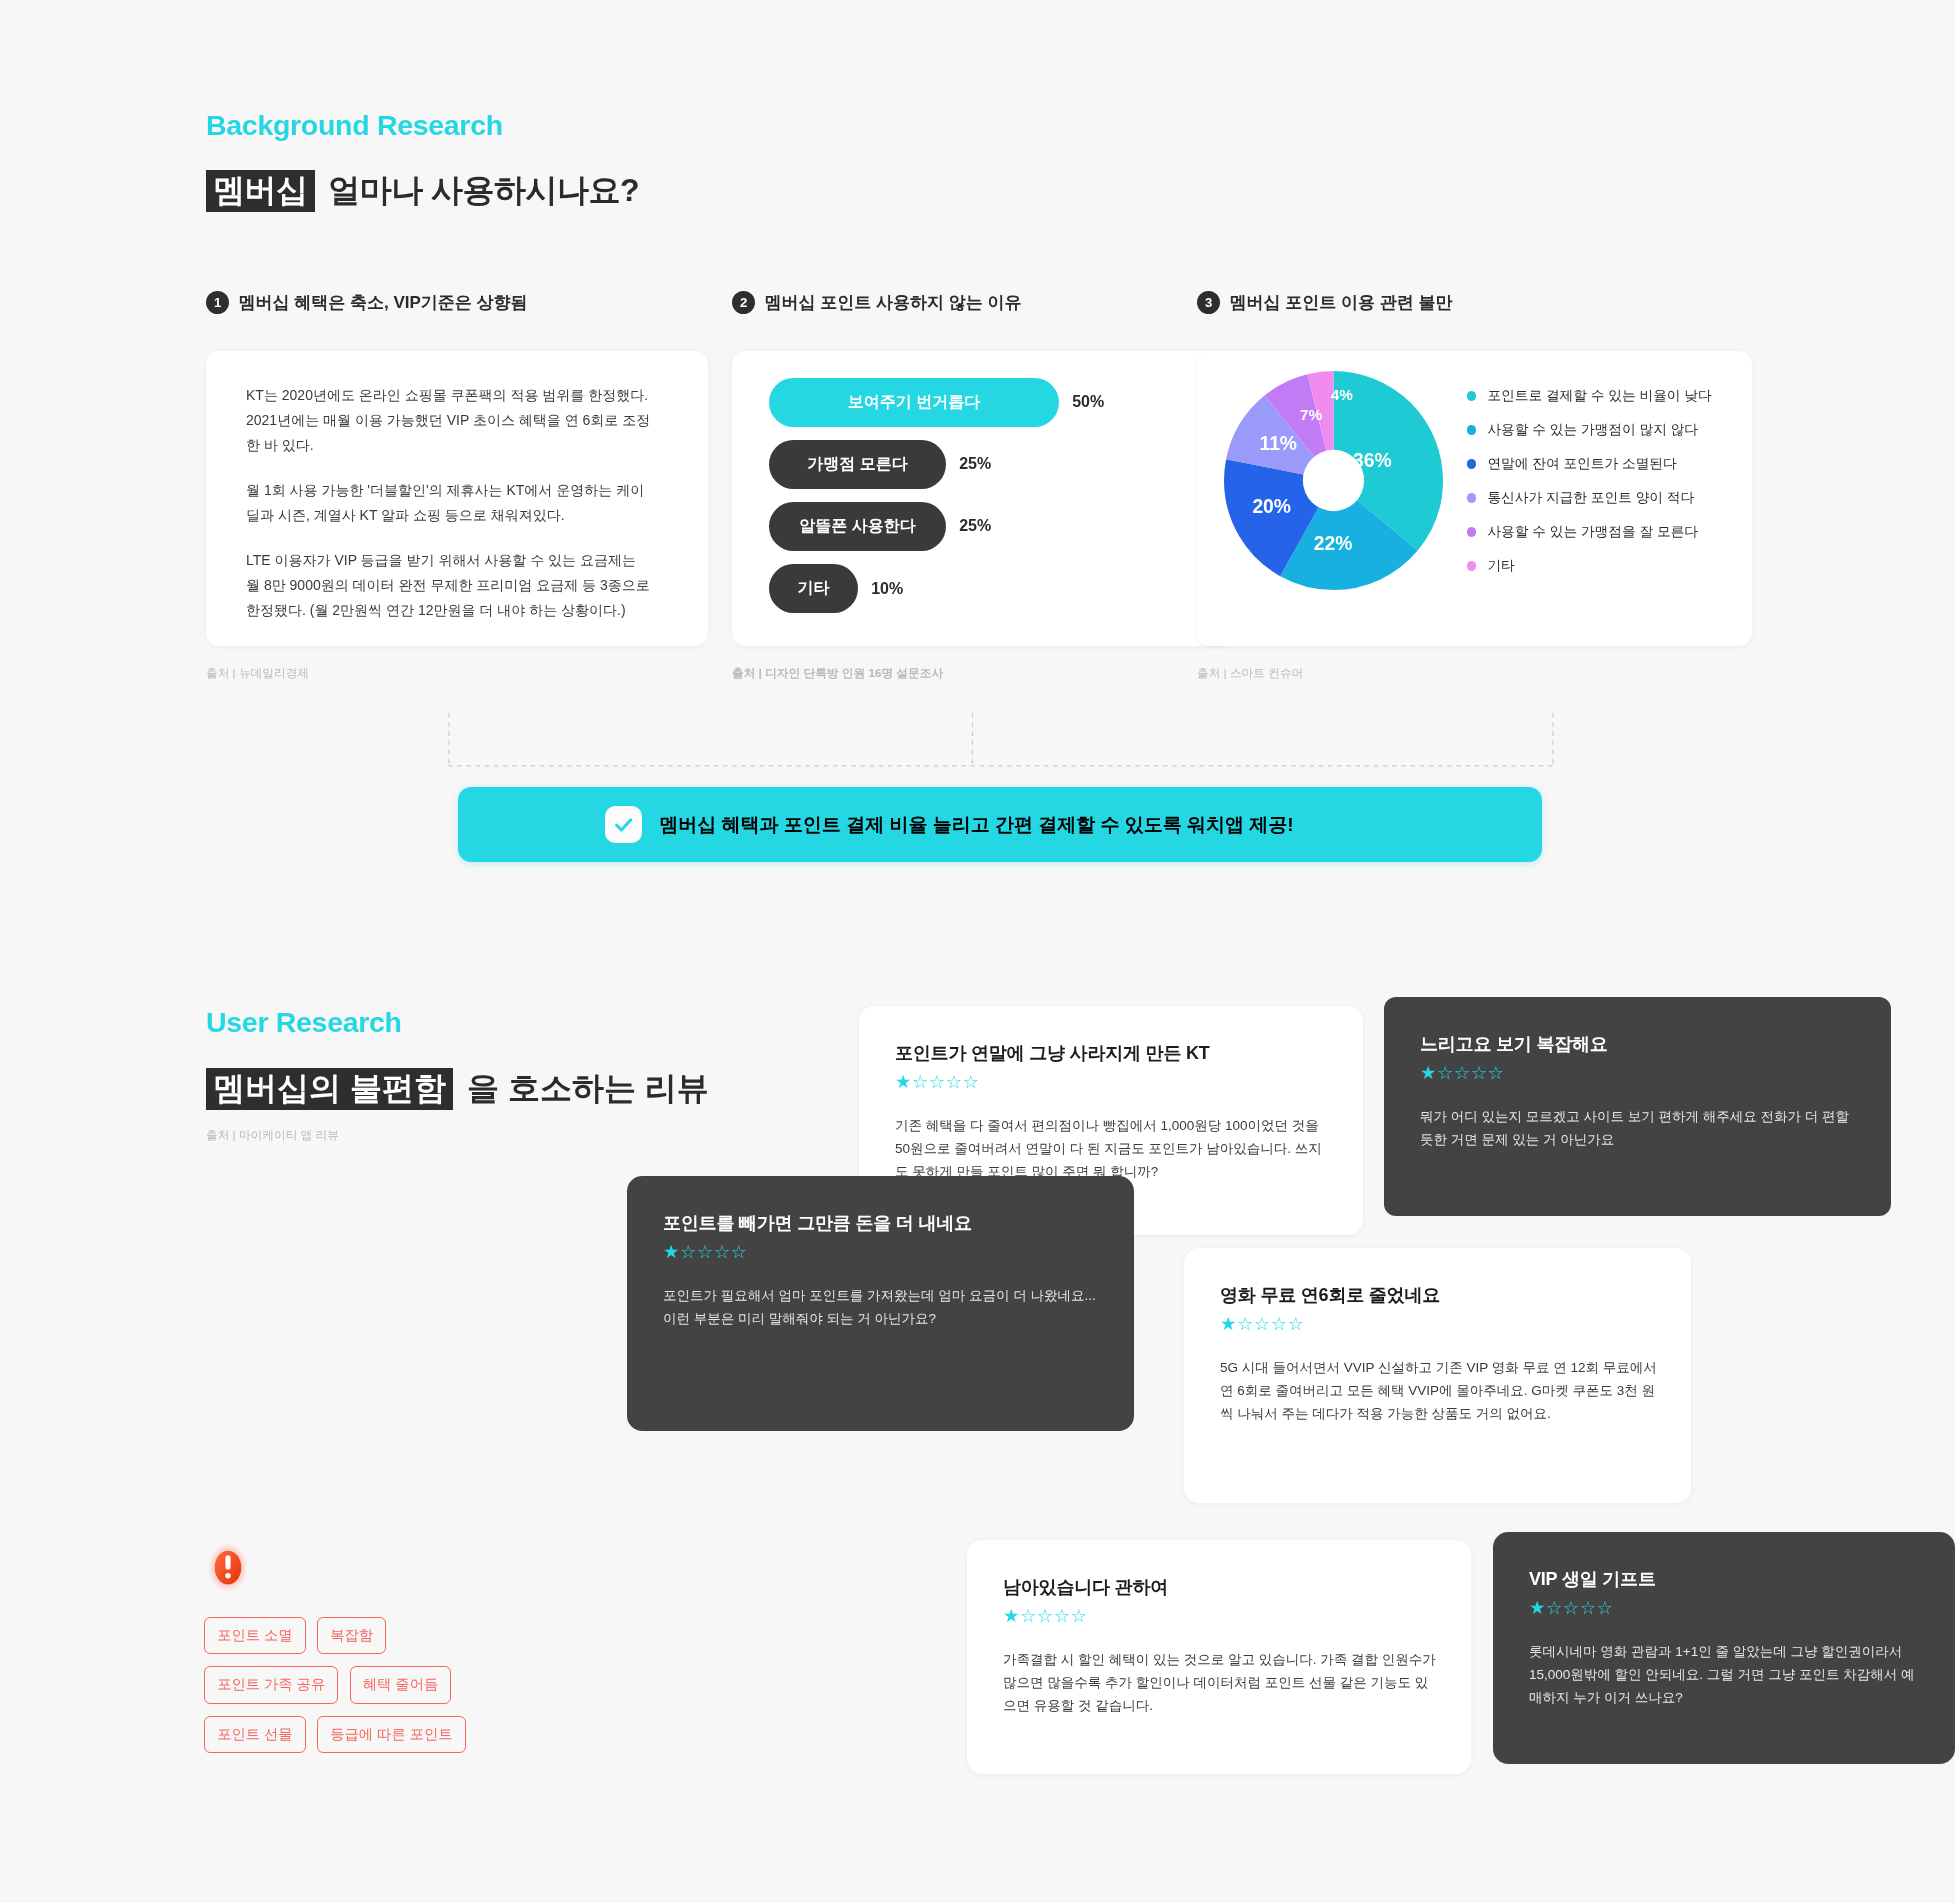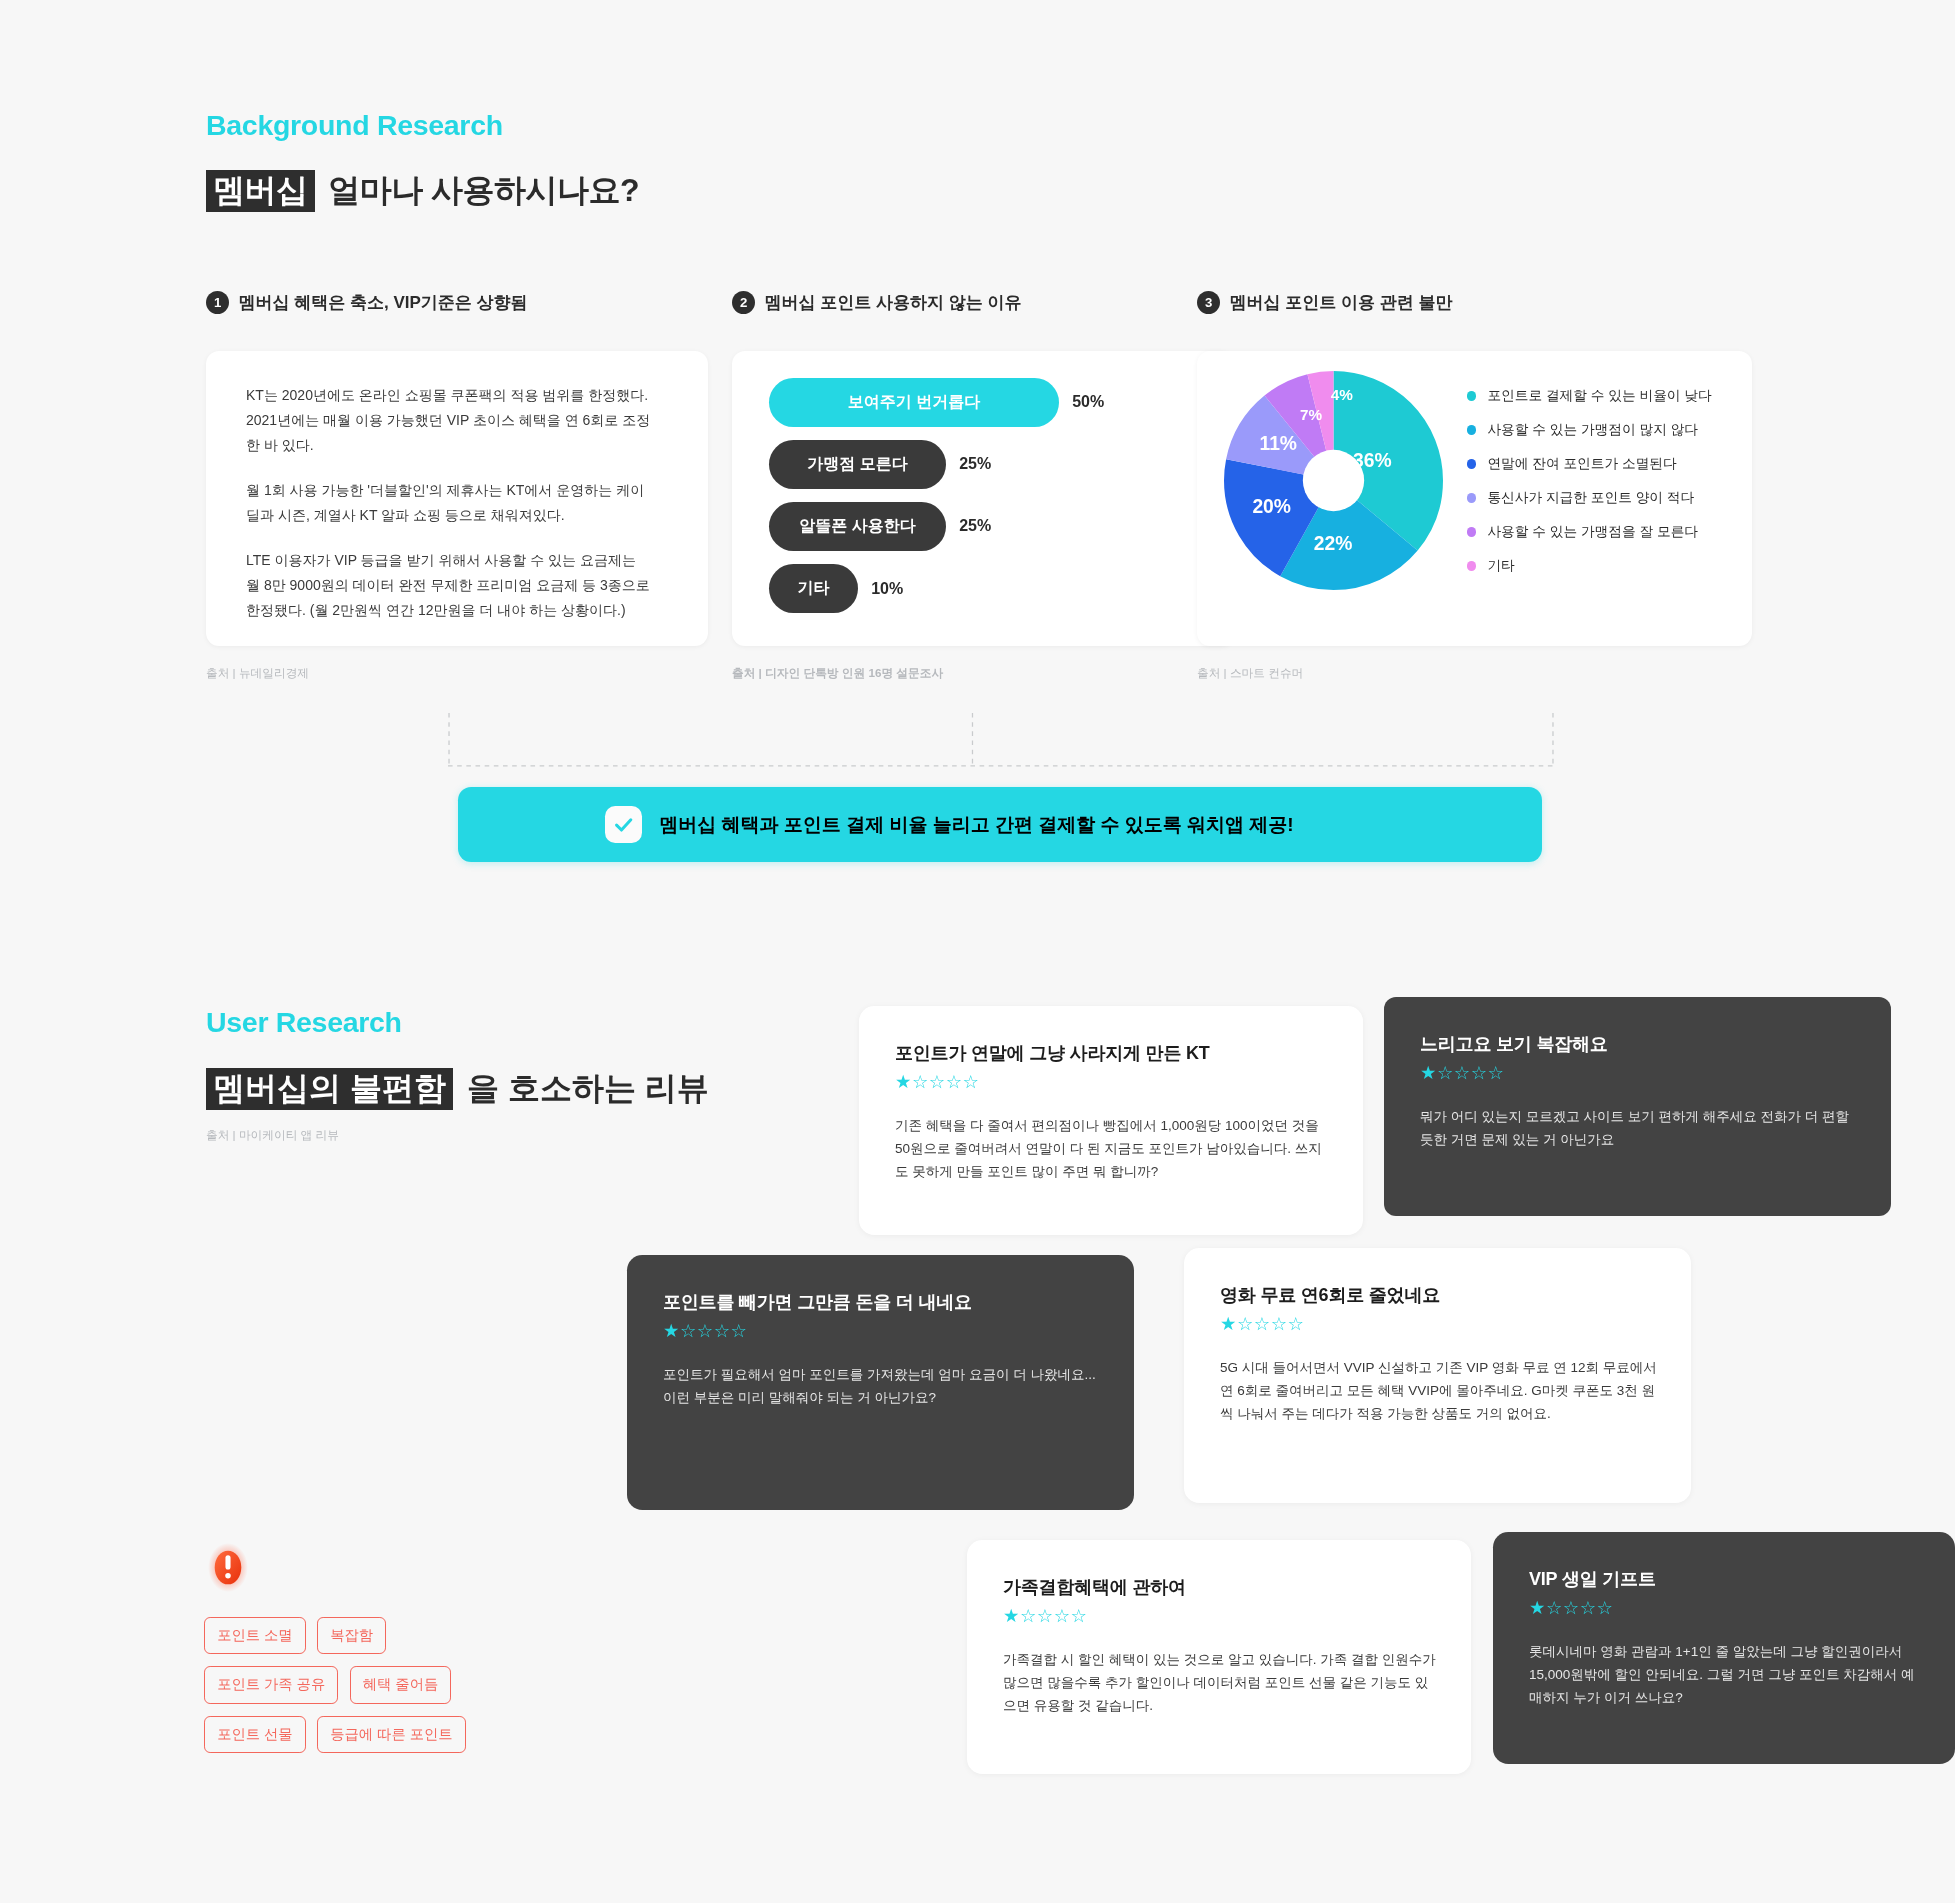--- a/index.html
+++ b/index.html
@@ -263,39 +263,39 @@
   </div>
 
   <div class="review dark" style="left:1384px; top:997px; width:507px; height:219px;border-radius:12px;">
     <div class="rv-inner">
       <div class="rv-title">느리고요 보기 복잡해요</div>
       <div class="stars">★☆☆☆☆</div>
       <div class="rv-body">뭐가 어디 있는지 모르겠고 사이트 보기 편하게 해주세요 전화가 더 편할듯한 거면 문제 있는 거 아닌가요</div>
     </div>
   </div>
 
-  <div class="review dark" style="left:627px; top:1255px; width:507px; height:255px;">
+  <div class="review dark" style="left:627px; top:1176px; width:507px; height:255px;">
     <div class="rv-inner">
       <div class="rv-title">포인트를 빼가면 그만큼 돈을 더 내네요</div>
       <div class="stars">★☆☆☆☆</div>
       <div class="rv-body">포인트가 필요해서 엄마 포인트를 가져왔는데 엄마 요금이 더 나왔네요... 이런 부분은 미리 말해줘야 되는 거 아닌가요?</div>
     </div>
   </div>
 
   <div class="review light" style="left:1184px; top:1248px; width:507px; height:255px;">
     <div class="rv-inner">
       <div class="rv-title">영화 무료 연6회로 줄었네요</div>
       <div class="stars">★☆☆☆☆</div>
       <div class="rv-body">5G 시대 들어서면서 VVIP 신설하고 기존 VIP 영화 무료 연 12회 무료에서 연 6회로 줄여버리고 모든 혜택 VVIP에 몰아주네요. G마켓 쿠폰도 3천 원씩 나눠서 주는 데다가 적용 가능한 상품도 거의 없어요.</div>
     </div>
   </div>
 
   <div class="review light" style="left:967px; top:1540px; width:504px; height:234px;">
     <div class="rv-inner">
-      <div class="rv-title">가족결합혜택에 관하여</div>
+      <div class="rv-title">남아있습니다 관하여</div>
       <div class="stars">★☆☆☆☆</div>
       <div class="rv-body">가족결합 시 할인 혜택이 있는 것으로 알고 있습니다. 가족 결합 인원수가 많으면 많을수록 추가 할인이나 데이터처럼 포인트 선물 같은 기능도 있으면 유용할 것 같습니다.</div>
     </div>
   </div>
 
   <div class="review dark" style="left:1493px; top:1532px; width:462px; height:232px;">
     <div class="rv-inner">
       <div class="rv-title">VIP 생일 기프트</div>
       <div class="stars">★☆☆☆☆</div>
       <div class="rv-body">롯데시네마 영화 관람과 1+1인 줄 알았는데 그냥 할인권이라서 15,000원밖에 할인 안되네요. 그럴 거면 그냥 포인트 차감해서 예매하지 누가 이거 쓰나요?</div>

